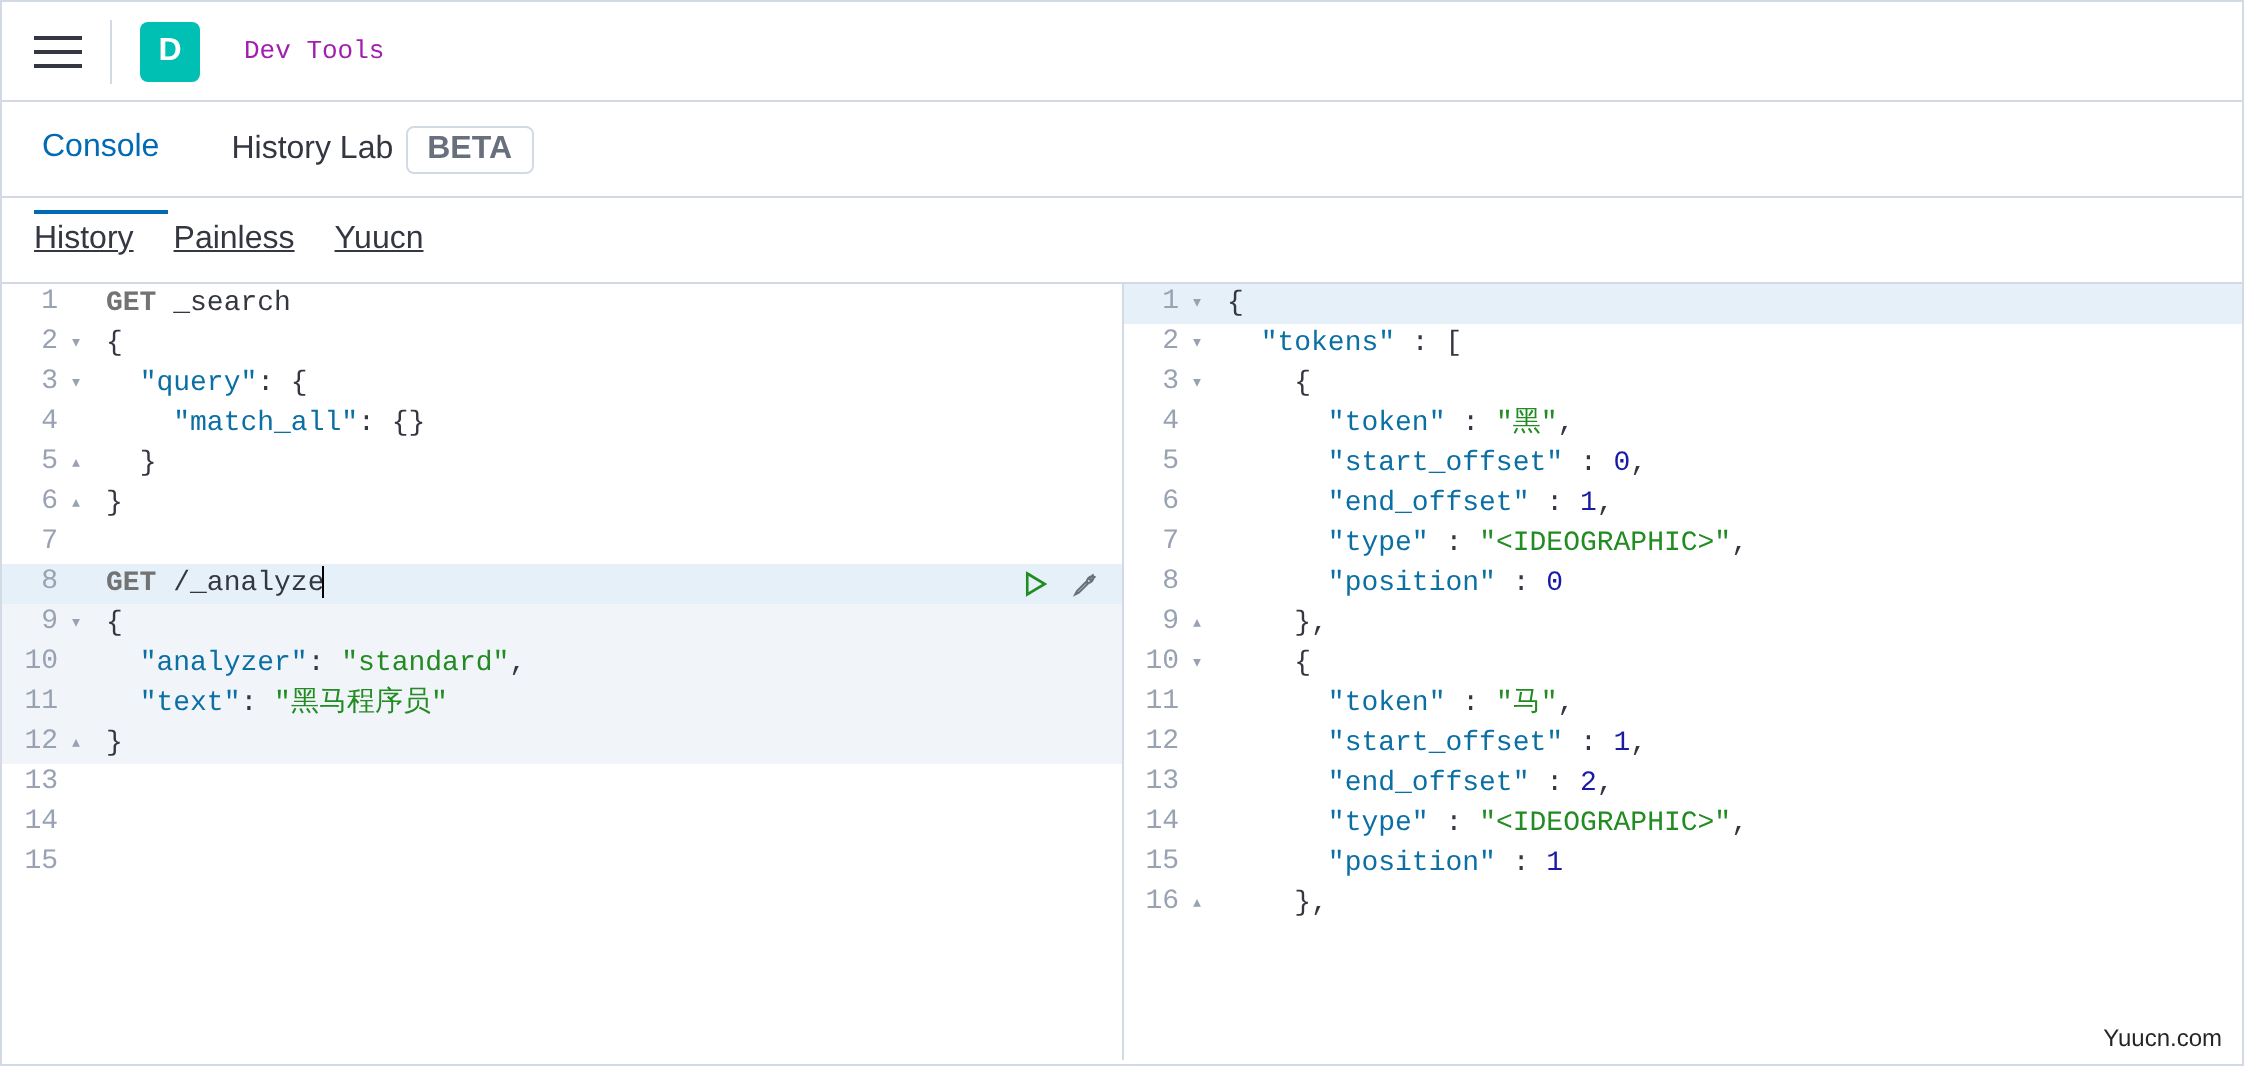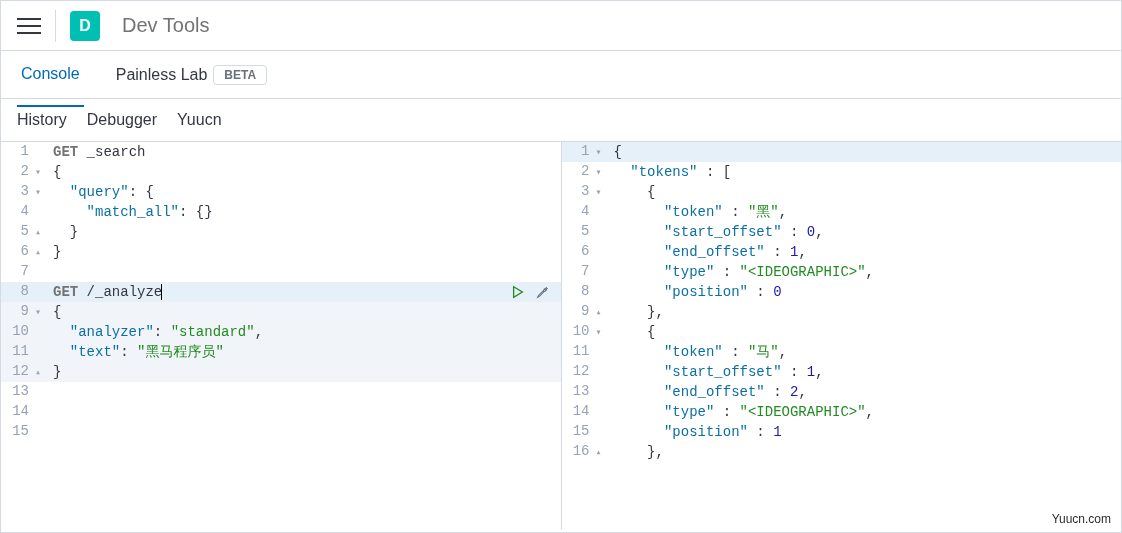--- a/index.html
+++ b/index.html
@@ -1,28 +1,28 @@
 <!DOCTYPE html>
 <html><head>
 <meta charset="utf-8">
 <style>
 * { box-sizing: border-box; margin: 0; padding: 0; }
 body { font-family: -apple-system, BlinkMacSystemFont, "Segoe UI", Helvetica, Arial, sans-serif; font-size: 14px; color: #343741; width: 1122px; height: 533px; overflow: hidden; background: #fff; position: relative; border: 1px solid #d3dae6; }
 .top-bar { height: 50px; display: flex; align-items: center; padding: 0 16px; border-bottom: 1px solid #d3dae6; gap: 14px; }
 .hamburger { width: 24px; height: 24px; display: flex; flex-direction: column; justify-content: center; gap: 5px; cursor: pointer; }
 .hamburger span { height: 2px; background: #343741; display: block; }
 .logo-box { width: 30px; height: 30px; background: #00bfb3; color: #fff; font-weight: 700; display: flex; align-items: center; justify-content: center; border-radius: 4px; font-size: 16px; }
-.app-title { font-size: 20px; color: #737373; margin-left: 8px; }
+.app-title { font-size: 13px; color: #a21caf; margin-left: 8px; font-family: Liberation Mono, monospace; }
 .divider { width: 1px; height: 32px; background: #d3dae6; }
 .tabs-bar { display: flex; align-items: center; padding: 0 16px; border-bottom: 1px solid #d3dae6; height: 48px; gap: 28px; font-size: 16px; }
 .tab { padding: 0 4px; height: 64px; display: flex; align-items: center; cursor: pointer; color: #343741; }
 .tab.active { color: #006bb4; border-bottom: 2px solid #006bb4; font-weight: 400; }
-.badge { border: 1px solid #d3dae6; border-radius: 4px; padding: 2px 10px; font-size: 12px; font-weight: 700; color: #69707d; margin-left: 6px; }
+.badge { border: 1px solid #d3dae6; border-radius: 4px; padding: 2px 10px; font-size: 16px; font-weight: 700; color: #69707d; margin-left: 6px; }
 .sub-bar { display: flex; align-items: center; padding: 12px 16px; gap: 20px; font-size: 16px; color: #343741; }
-.sub-item { cursor: pointer; }
+.sub-item { cursor: pointer; text-decoration: underline; }
 .editor-area { display: flex; height: calc(100% - 50px - 48px - 44px); border-top: 1px solid #d3dae6; }
 .pane { flex: 1; overflow: hidden; position: relative; font-family: Consolas, Menlo, "Courier New", monospace; font-size: 14px; }
 .pane.left { border-right: 1px solid #d3dae6; }
 .gutter { width: 48px; text-align: right; color: #98a2b3; padding-right: 8px; user-select: none; }
 .line { display: flex; height: 20px; line-height: 20px; white-space: pre; align-items: center; }
 .code { flex: 1; padding-left: 4px; position: relative; }
 .fold { color: #98a2b3; width: 10px; display: inline-block; font-size: 10px; margin-left: 2px; }
 .hl-method { color: #737373; font-weight: bold; }
 .hl-key { color: #0b6fa4; }
 .hl-str { color: #228b22; }
@@ -47,28 +47,28 @@
   <div class="divider"></div>
   <div class="logo-box">D</div>
   <div class="app-title">Dev Tools</div>
 </div>
 
 <div class="tabs-bar" id="tabs-bar">
     <div class="tab active">
       <span>Console</span>
     </div>
     <div class="tab">
-      <span>Painless Lab</span>
+      <span>History Lab</span>
       <span class="badge">BETA</span>
     </div>
   </div>
 
 <div class="sub-bar" id="sub-bar">
     <div class="sub-item">History</div>
-    <div class="sub-item">Debugger</div>
+    <div class="sub-item">Painless</div>
     <div class="sub-item">Yuucn</div>
   </div>
 
 <div class="editor-area">
   <div class="pane left" id="pane-left">
       <div class="line"><div class="gutter">1<span class="fold">&nbsp;</span></div><div class="code"><span class="hl-method">GET</span><span> _search</span></div></div>
       <div class="line"><div class="gutter">2<span class="fold">▾</span></div><div class="code"><span class="hl-punc">{</span></div></div>
       <div class="line"><div class="gutter">3<span class="fold">▾</span></div><div class="code"><span>  </span><span class="hl-key">"query"</span><span class="hl-punc">: {</span></div></div>
       <div class="line"><div class="gutter">4<span class="fold">&nbsp;</span></div><div class="code"><span>    </span><span class="hl-key">"match_all"</span><span class="hl-punc">: {}</span></div></div>
       <div class="line"><div class="gutter">5<span class="fold">▴</span></div><div class="code"><span>  </span><span class="hl-punc">}</span></div></div>

